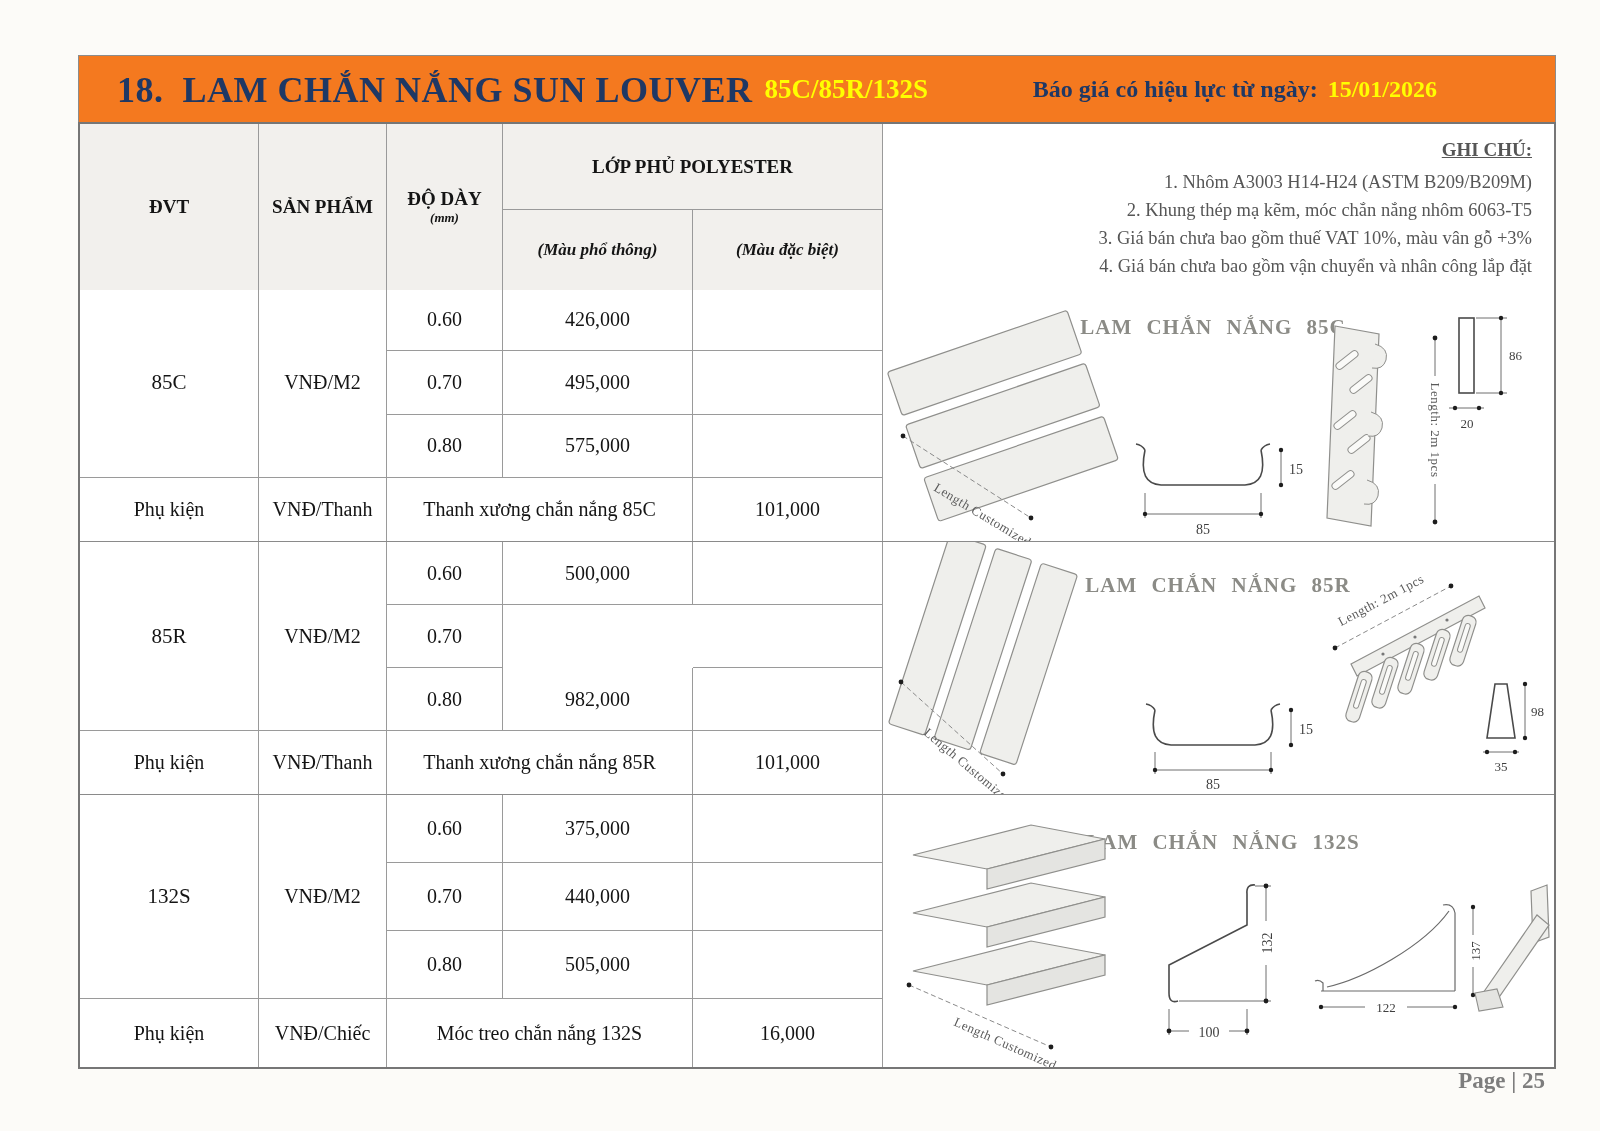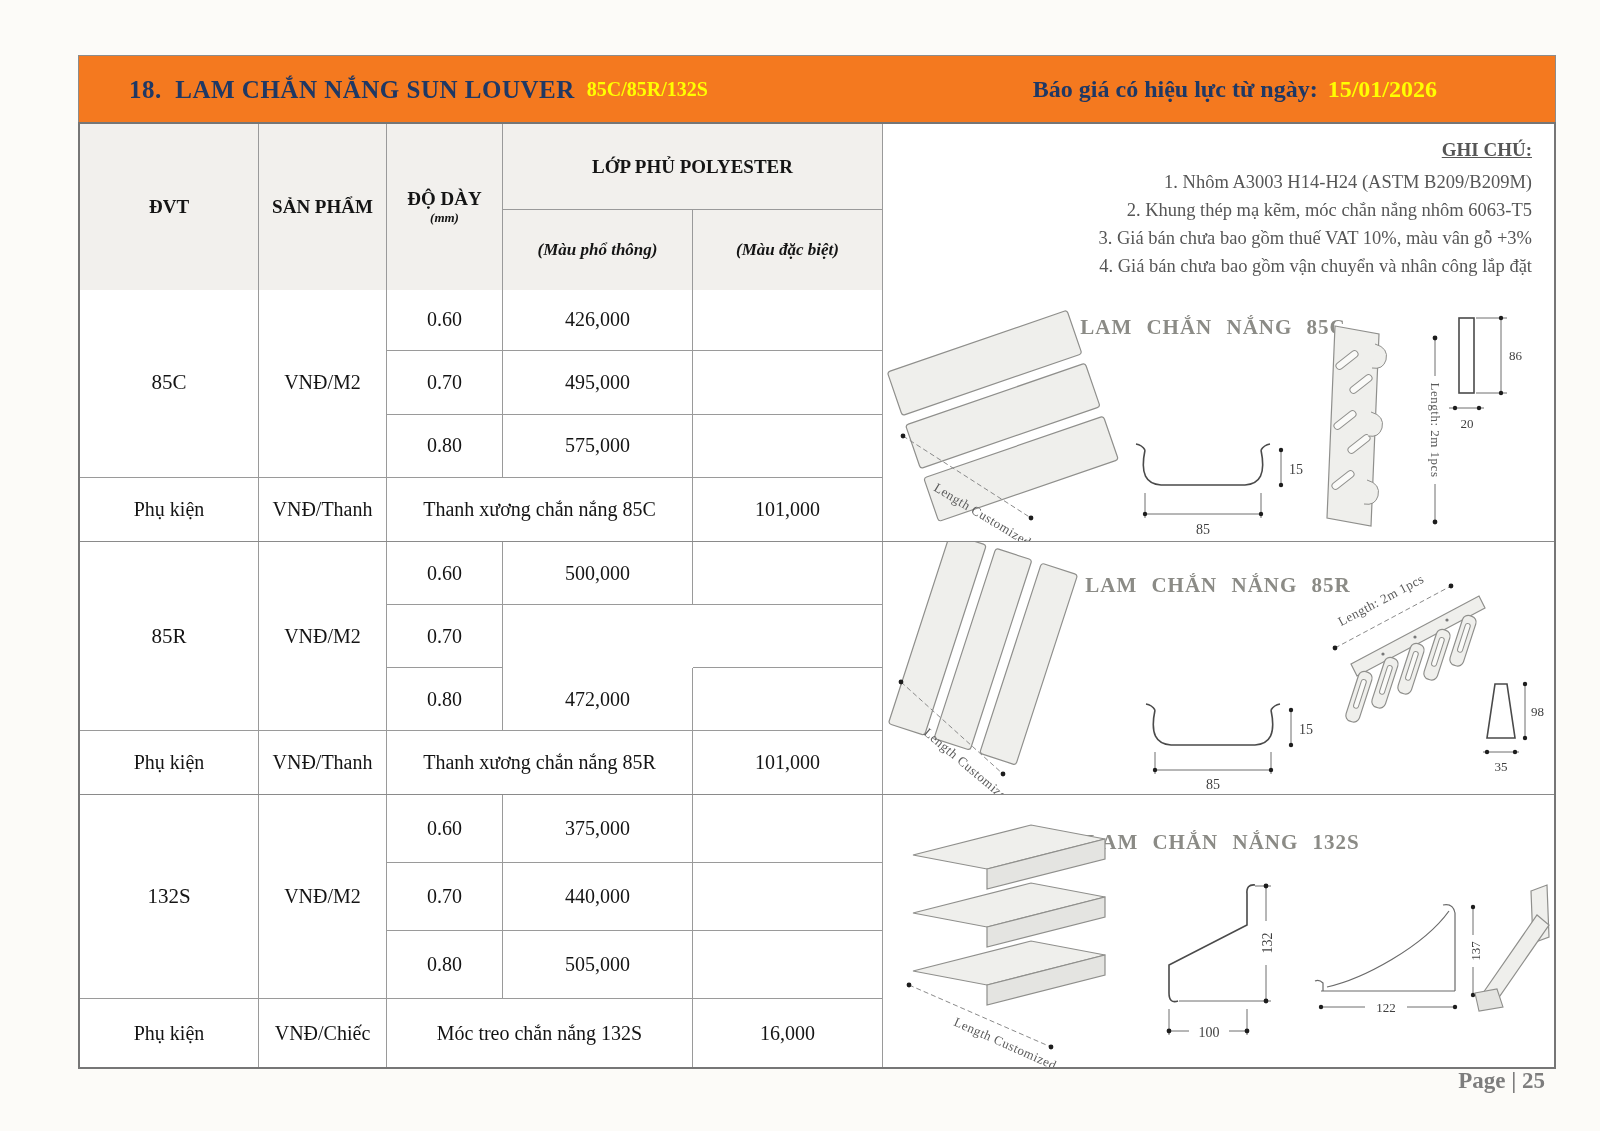--- a/index.html
+++ b/index.html
@@ -8,22 +8,22 @@
     background:#FCFBF8;
     font-family:"Liberation Serif","DejaVu Serif",serif;
     overflow:hidden;
   }
   
   .banner{
     position:absolute;left:78px;top:55px;width:1478px;height:68px;
     background:#F4791F;border:1px solid #8c8c8c;border-bottom:none;
     box-sizing:border-box;display:flex;align-items:center;
   }
-  .banner-left{padding-left:50px;font-size:25px;font-weight:bold;color:#1F3864;letter-spacing:.5px;white-space:pre;}
-  .banner-models{color:#FFFF00;margin-left:12px;font-size:20px;font-weight:bold;}
+  .banner-left{padding-left:38px;font-size:36px;font-weight:bold;color:#1F3864;letter-spacing:.5px;white-space:pre;}
+  .banner-models{color:#FFFF00;margin-left:12px;font-size:27px;font-weight:bold;}
   .banner-right{margin-left:auto;padding-right:118px;font-size:24px;font-weight:bold;color:#1F3864;display:flex;align-items:flex-start;}
   .banner-date{color:#FFFF00;margin-left:10px;}
   
   .pricetable{
     position:absolute;left:78px;top:122px;width:1478px;
     box-sizing:border-box;border:2px solid #767676;background:#fff;
   }
   .hdr{display:grid;grid-template-columns:179px 128px 116px 380px 1fr;height:162px;border-bottom:2px solid #767676;}
   .hcell{
     background:#F2F0ED;border-right:1px solid #9a9a9a;
@@ -192,21 +192,21 @@
 
   <div class="group g2">
     <div class="cell span3 prodname" style="grid-column:1">85R</div>
     <div class="cell span3" style="grid-column:2">VNĐ/M2</div>
     <div class="cell" style="grid-column:3;grid-row:1">0.60</div>
     <div class="cell" style="grid-column:4;grid-row:1">500,000</div>
     <div class="cell" style="grid-column:5;grid-row:1"></div>
     <div class="cell" style="grid-column:3;grid-row:2">0.70</div>
     <div class="cell" style="grid-column:5;grid-row:2"></div>
     <div class="cell" style="grid-column:3;grid-row:3">0.80</div>
-    <div class="cell" style="grid-column:4;grid-row:3">472,000</div>
+    <div class="cell" style="grid-column:4;grid-row:3">982,000</div>
     <div class="cell" style="grid-column:5;grid-row:3"></div>
     <div class="cell r4" style="grid-column:1">Phụ kiện</div>
     <div class="cell r4" style="grid-column:2">VNĐ/Thanh</div>
     <div class="cell r4" style="grid-column:3/5">Thanh xương chắn nắng 85R</div>
     <div class="cell r4" style="grid-column:5">101,000</div>
 
     <div class="cell draw">
       <svg viewBox="0 0 671 252" preserveAspectRatio="xMidYMid meet">
         <text class="dtitle" x="335" y="50" text-anchor="middle">LAM CHẮN NẮNG 85R</text>
 

